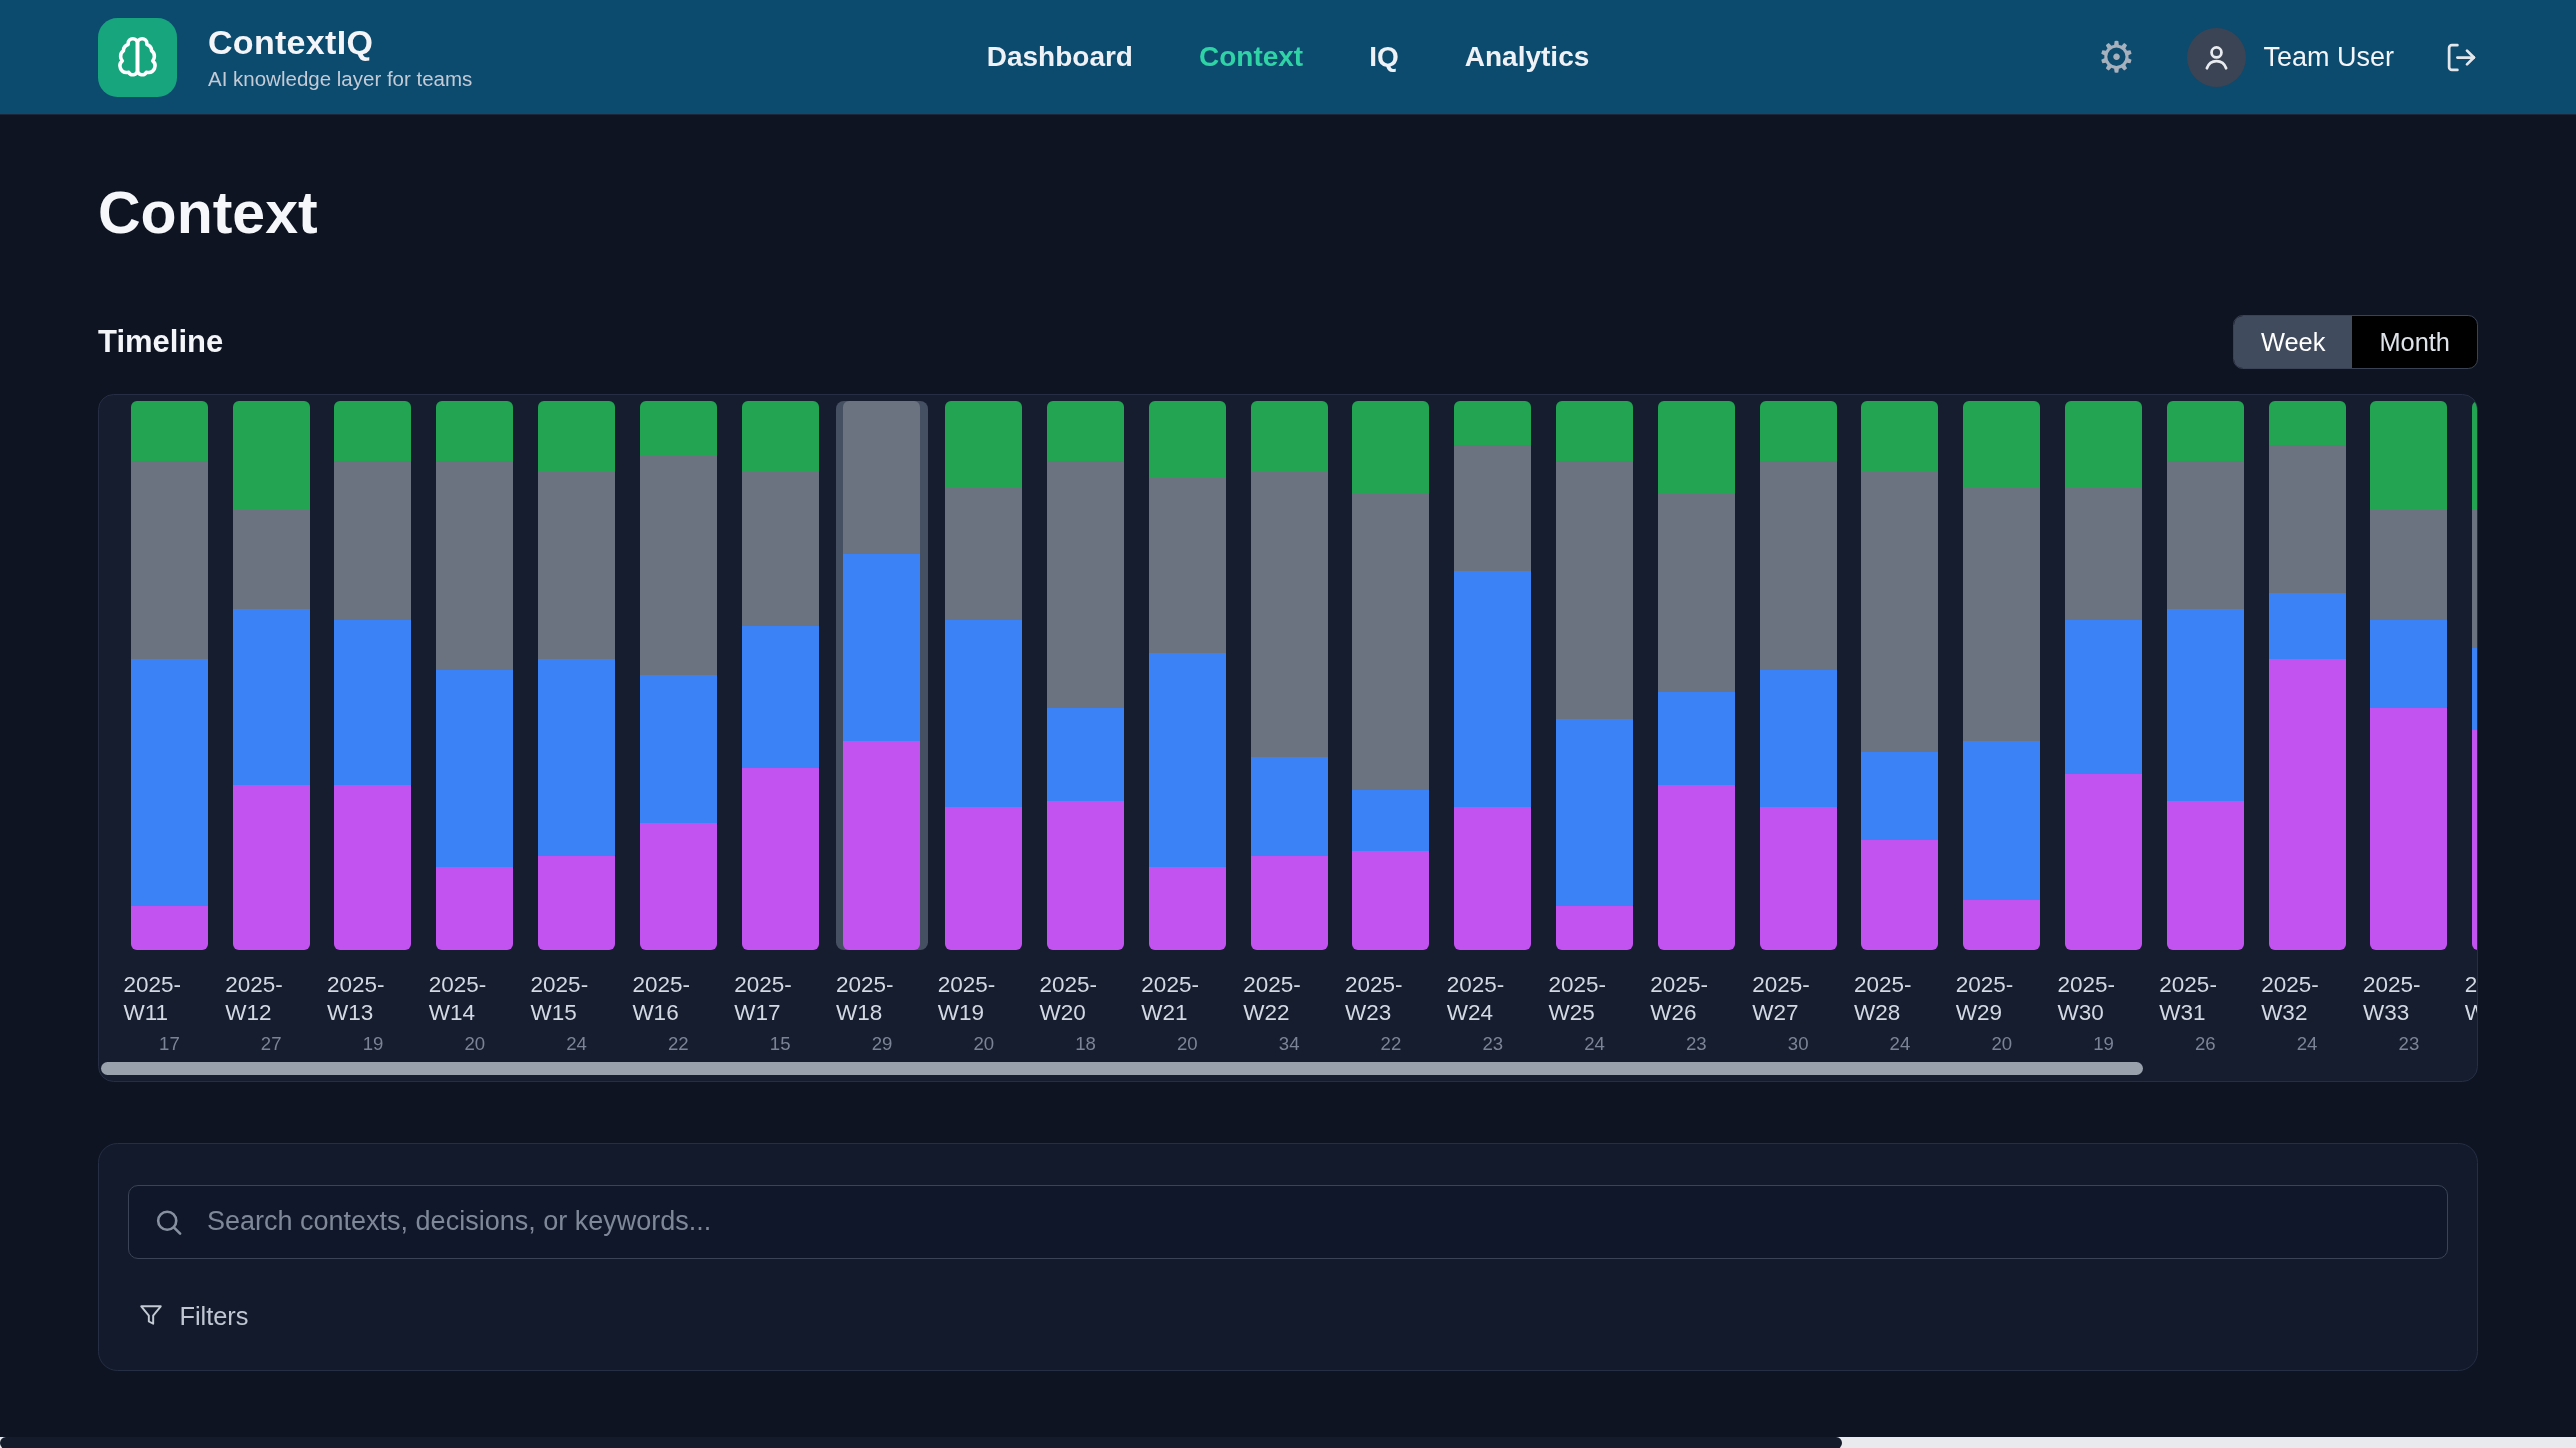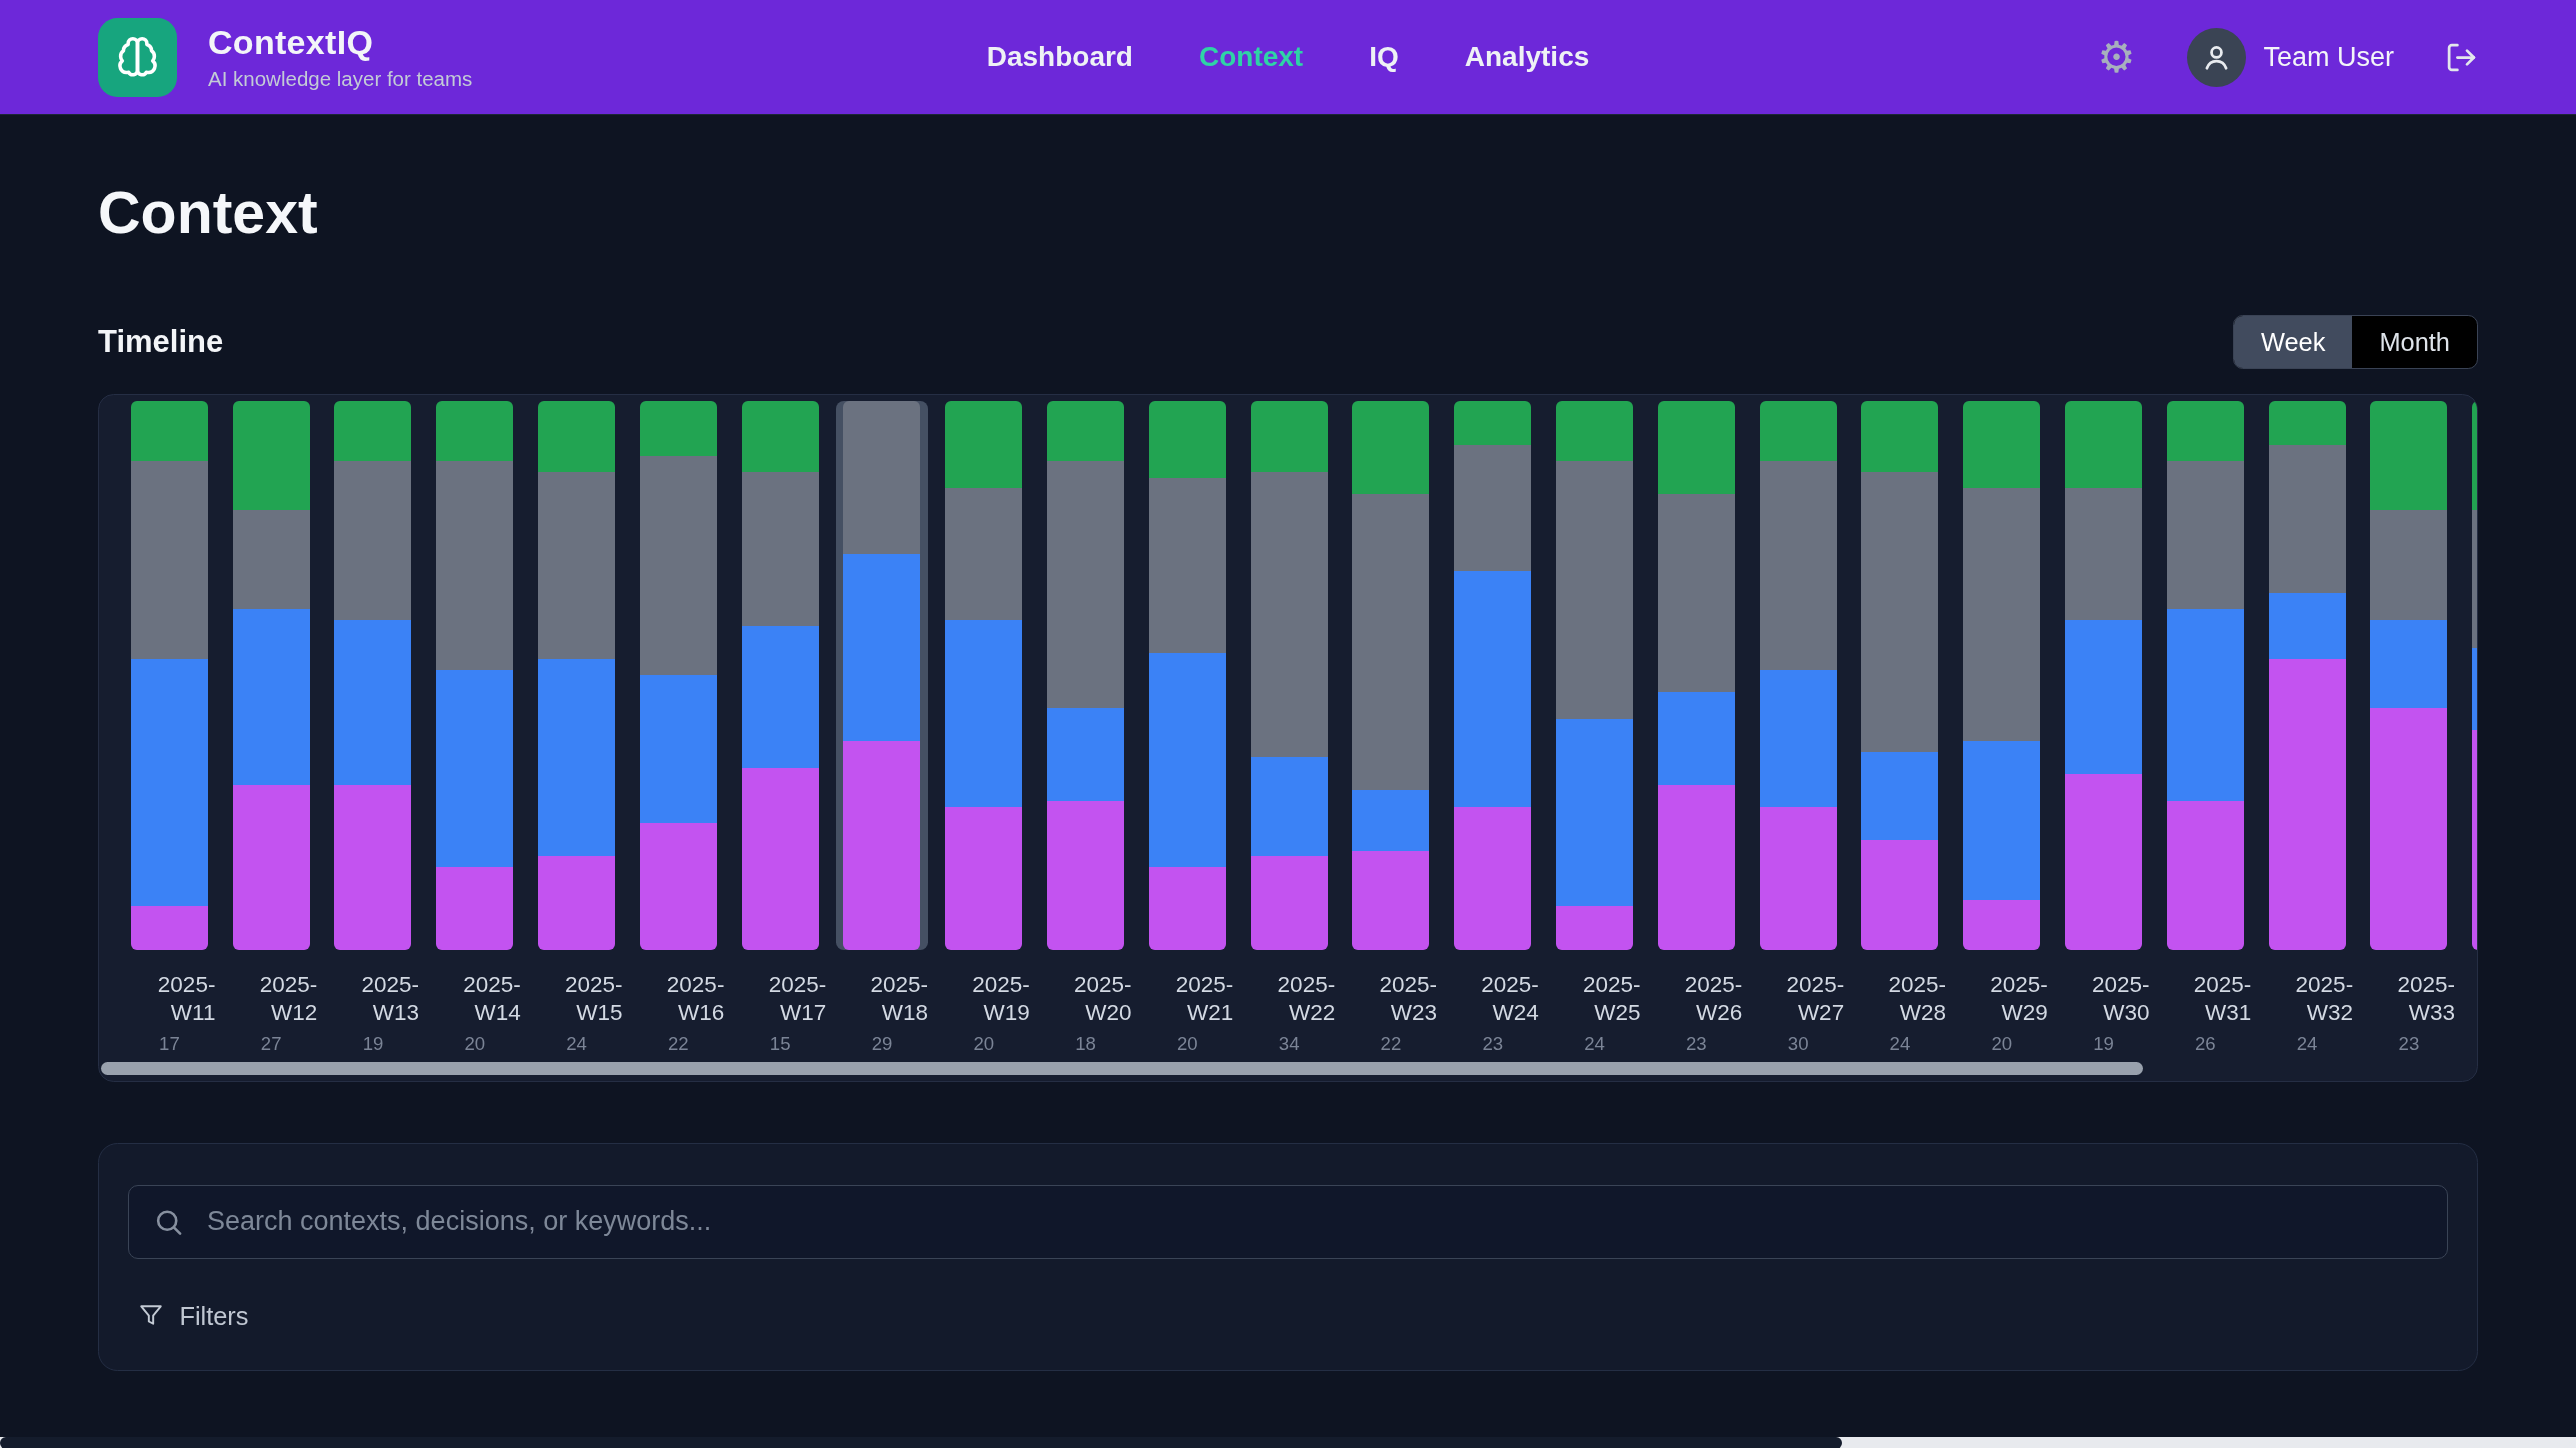--- a/index.html
+++ b/index.html
@@ -4,21 +4,21 @@
 <style>
   * { margin:0; padding:0; box-sizing:border-box; }
   html,body { width:2576px; height:1449px; overflow:hidden; }
   body {
     font-family:"Liberation Sans","DejaVu Sans",sans-serif;
     background:#0e1422; color:#f3f5f8; position:relative;
   }
 
   
   .topbar {
-    height:115px; background:#6d28d9; border-bottom:1px solid #1d2638;
+    height:115px; background:#0c4a6e; border-bottom:1px solid #1d2638;
     display:flex; align-items:center; padding:0 98px; position:relative;
   }
   .brand { display:flex; align-items:center; gap:31px; cursor:pointer; }
   .logo {
     width:79px; height:79px; border-radius:19.5px; background:#17a57e;
     display:flex; align-items:center; justify-content:center; flex:0 0 auto;
   }
   .app-name { font-size:34px; font-weight:700; letter-spacing:0.3px; }
   .app-tagline { font-size:20.5px; color:#c3cbd6; margin-top:5.9px; }
 
@@ -65,21 +65,21 @@
   .tl-columns { display:flex; gap:9.8px; padding:5.9px 0 0 24.4px; width:max-content; }
   .tl-col { width:92px; flex:0 0 auto; cursor:pointer; }
   .bar-zone { height:549px; border-radius:7.8px; display:flex; justify-content:center; }
   .tl-col.selected .bar-zone { background:rgba(148,163,184,.38); }
   .bar {
     width:77px; height:100%; border-radius:5.9px; overflow:hidden;
     display:flex; flex-direction:column;
   }
   .seg { width:100%; }
   .tl-label {
-    margin-top:21.5px; width:92px; text-align:right; font-size:22.5px; line-height:1.25;
+    margin-top:21.5px; width:92px; text-align:left; font-size:22.5px; line-height:1.25;
     color:#d3d9e3;
   }
   .tl-count { margin-top:5.9px; width:92px; text-align:center; font-size:18.6px; color:#7b8496; }
   .tl-scrollbar {
     position:absolute; left:0; right:0; bottom:5.9px; height:12.7px; padding:0 2px;
   }
   .tl-thumb { width:86%; height:12.7px; border-radius:6.8px; background:#99a1ad; }
 
   
   .search-card {

